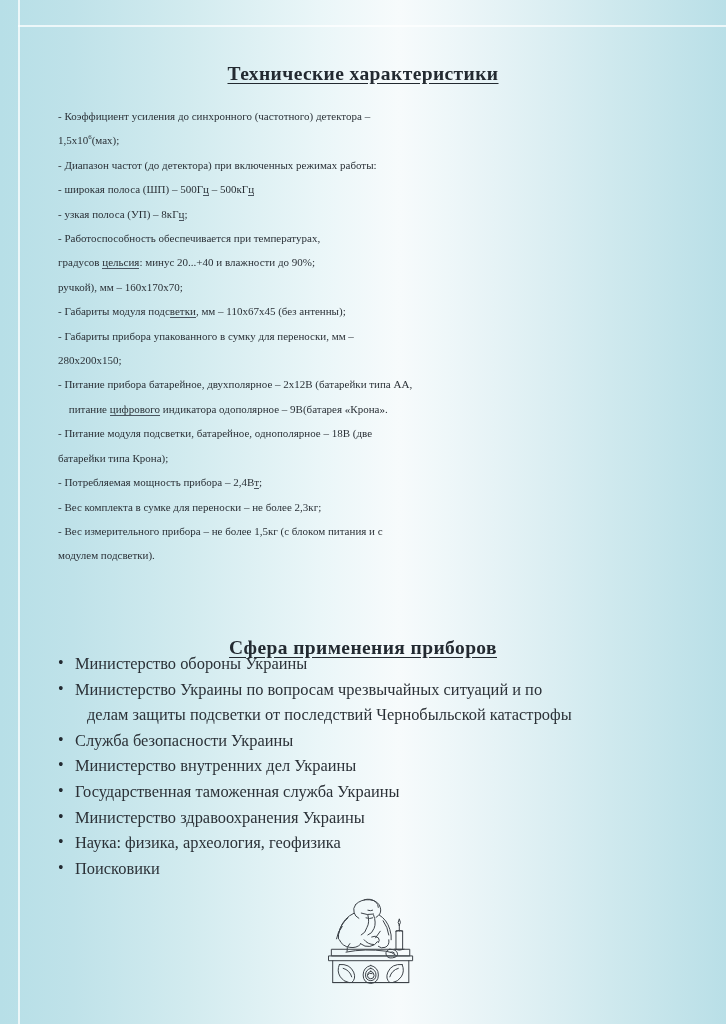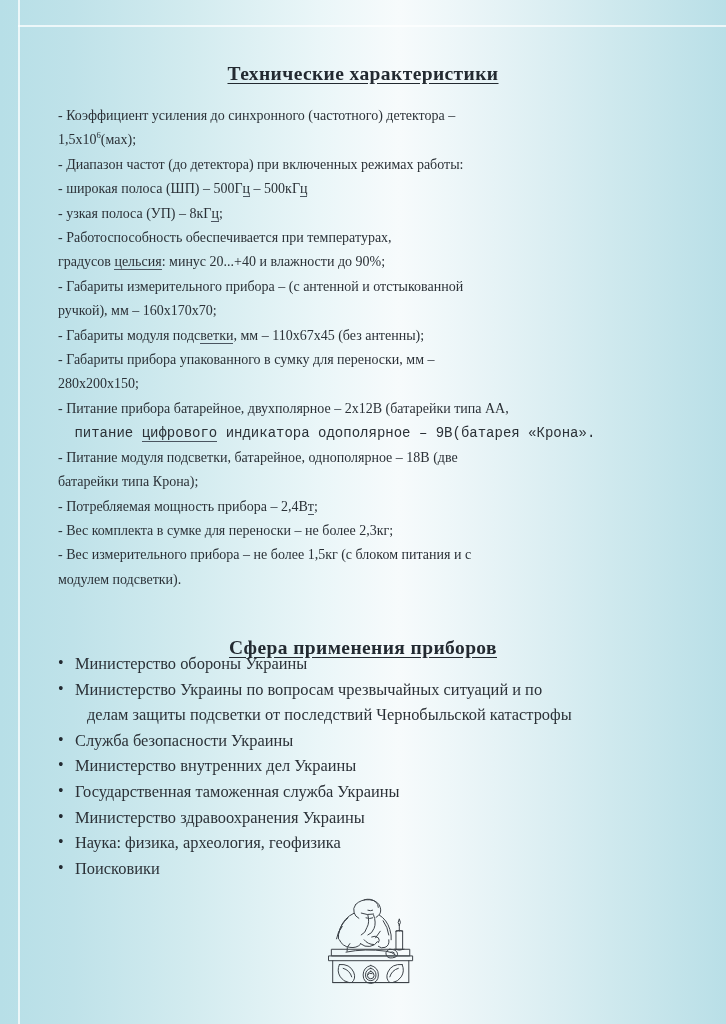--- a/index.html
+++ b/index.html
@@ -70,29 +70,29 @@
   }
 
   #title-tech { position: absolute; left: 0; top: 63px; width: 726px; }
   #title-scope { position: absolute; left: 0; top: 637px; width: 726px; }
 
   .spec-list {
     position: absolute;
     left: 58px;
     top: 104px;
     width: 610px;
-    font-size: 14px;
+    font-size: 11px;
     line-height: 24.4px;
     color: #2b3137;
   }
   .spec-line {
     white-space: pre-wrap;
     margin: 0;
   }
-  .spec-line.indented { padding-left: 8px; font-family: Liberation Mono, monospace; }
+  .spec-line.indented { padding-left: 8px; }
 
   sup.pow {
     font-size: 0.62em;
     vertical-align: super;
     line-height: 0;
   }
   .sq {
     border-bottom: 1px solid #4a5560;
     padding-bottom: 0px;
   }
@@ -157,21 +157,20 @@
       <p class="spec-line">- Диапазон частот (до детектора) при включенных режимах работы:</p>
 
       <p class="spec-line"><span>- широкая полоса (ШП) – 500Г</span><span class="sq">ц</span><span> – 500кГ</span><span class="sq">ц</span></p>
 
       <p class="spec-line"><span>- узкая полоса (УП) – 8кГ</span><span class="sq">ц</span><span>;</span></p>
 
       <p class="spec-line">- Работоспособность обеспечивается при температурах,</p>
 
       <p class="spec-line"><span>градусов </span><span class="sq">цельсия</span><span>: минус 20...+40 и влажности до 90%;</span></p>
 
-      <p class="spec-line">- Габариты измерительного прибора – (с антенной и отстыкованной</p>
       <p class="spec-line">ручкой), мм – 160x170x70;</p>
 
 
       <p class="spec-line"><span>- Габариты модуля подс</span><span class="sq">ветки</span><span>, мм – 110x67x45 (без антенны);</span></p>
 
       <p class="spec-line">- Габариты прибора упакованного в сумку для переноски, мм –</p>
       <p class="spec-line">280x200x150;</p>
 
       <p class="spec-line">- Питание прибора батарейное, двухполярное – 2x12В (батарейки типа АА,</p>
 

